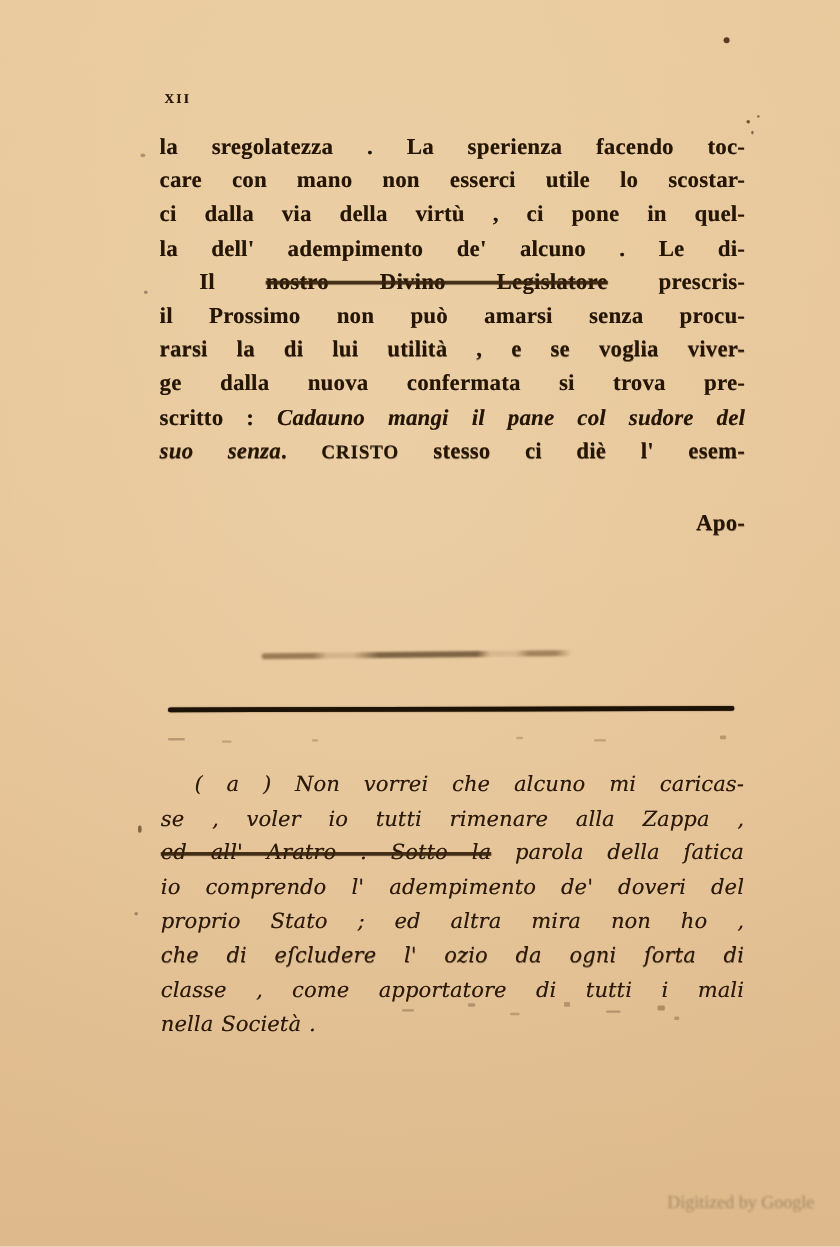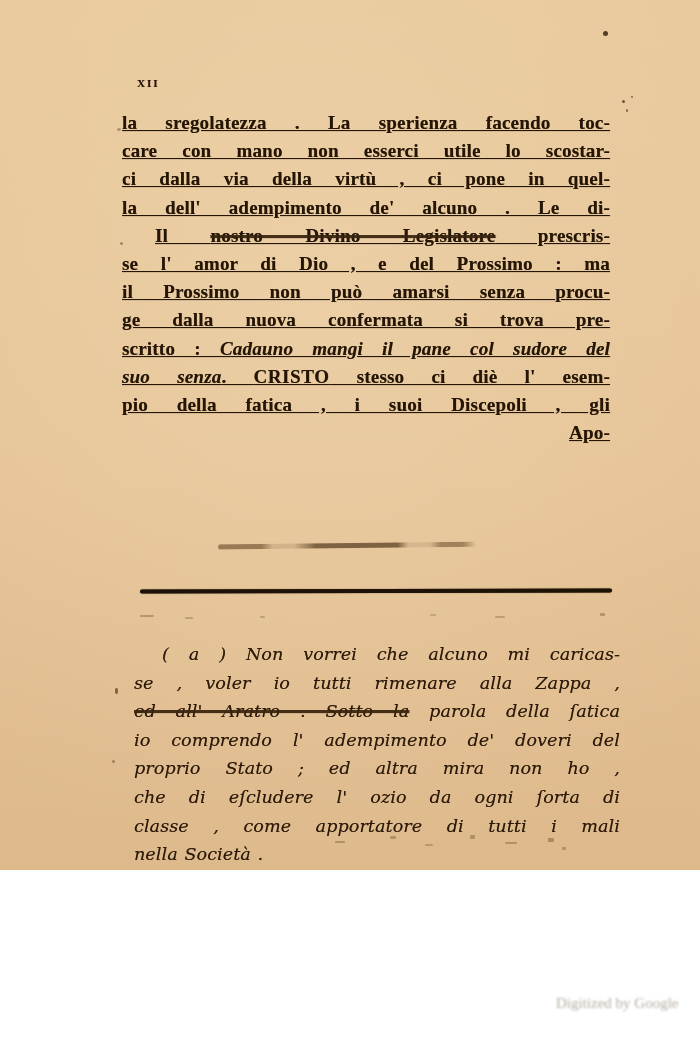--- a/index.html
+++ b/index.html
@@ -2,52 +2,51 @@
 <html><head>
 <meta charset="utf-8">
 <title>xii</title>
 <style>
   html, body { margin: 0; padding: 0; }
   body {
     width: 700px; height: 1039px; overflow: hidden;
     font-family: "Liberation Serif", serif;
   }
   .page {
-    position: relative; width: 700px; height: 870px;
+    position: relative; width: 700px; height: 1039px;
     background:
       radial-gradient(130% 110% at 45% 35%, rgba(255,243,214,0.22), rgba(255,243,214,0) 62%),
       linear-gradient(180deg, #e8c89b 0%, #e5c295 55%, #ddb98b 100%);
     color: #241505;
   }
   .pagenum {
     position: absolute; left: 137px; top: 74px;
     font-size: 15px; font-weight: bold; font-variant: small-caps;
     letter-spacing: 2px;
     text-shadow: 0.2px 0.2px 0.4px rgba(36,21,5,0.6);
   }
   .main {
-    position: absolute; left: 122px; top: 109px; width: 488px;
+    position: absolute; left: 133px; top: 109px; width: 488px;
     font-size: 19px; font-weight: bold; letter-spacing: 0.2px; word-spacing: 1px;
     text-shadow: 0.2px 0.2px 0.4px rgba(36,21,5,0.55);
-    text-decoration: underline;
   }
   .ln {
     height: 28.2px; line-height: 28.2px;
     text-align: justify; text-align-last: justify;
   }
-  .ln.catch { text-align: right; text-align-last: right; }
+  .ln.catch { text-align: right; text-align-last: right; margin-top: 32px; }
   .indent-main { display: inline-block; width: 33px; }
   .indent-foot { display: inline-block; width: 28px; }
   .struck {
     text-decoration: line-through;
     text-decoration-thickness: 2.5px;
     text-decoration-color: rgba(58,36,14,0.85);
   }
   .it { font-style: italic; }
-  .cristo { font-size: 19px; letter-spacing: 0.6px; }
+  .cristo { font-size: 16px; letter-spacing: 0.6px; }
   .rule {
     position: absolute; left: 140px; top: 589px; width: 472px; height: 4px;
     background: #1d1206; border-radius: 2px; transform: rotate(-0.15deg);
     box-shadow: 0 0 1px rgba(30,18,6,0.8);
   }
   .footnote {
     position: absolute; left: 134px; top: 640px; width: 486px;
     font-family: "DejaVu Serif", serif; font-style: italic;
     font-size: 17.5px; letter-spacing: 0.1px; word-spacing: 1px;
     color: #2a1808;
@@ -82,29 +81,28 @@
   <div class="pagenum">xii</div>
 
   <div class="main">
     <div class="ln">la sregolatezza . La sperienza facendo toc-</div>
     <div class="ln">care con mano non esserci utile lo scostar-</div>
     <div class="ln">ci dalla via della virtù , ci pone in quel-</div>
     <div class="ln">la dell' adempimento de' alcuno . Le di-</div>
 
     <div class="ln"><span class="indent-main"></span><span>Il </span><span class="struck">nostro Divino Legislatore</span><span> prescris-</span></div>
 
-    <div class="ln">se l' amor di Dio , e del Prossimo : ma</div>
     <div class="ln">il Prossimo non può amarsi senza procu-</div>
+    <div class="ln">rarsi la di lui utilità , e se voglia viver-</div>
     <div class="ln">ge dalla nuova confermata si trova pre-</div>
 
     <div class="ln"><span>scritto : </span><span class="it">Cadauno mangi il pane col sudore del</span></div>
 
     <div class="ln"><span class="it">suo senza</span><span>. </span><span class="cristo">CRISTO</span><span> stesso ci diè l' esem-</span></div>
 
-    <div class="ln">pio della fatica , i suoi Discepoli , gli</div>
 
     <div class="ln catch"><span>Apo-</span></div>
   </div>
 
   <div class="smudge-mid"></div>
 
   <div class="rule"></div>
 
   <div class="footnote">
     <div class="fln"><span class="indent-foot"></span><span>( a ) </span><span>Non vorrei che alcuno mi caricas-</span></div>

